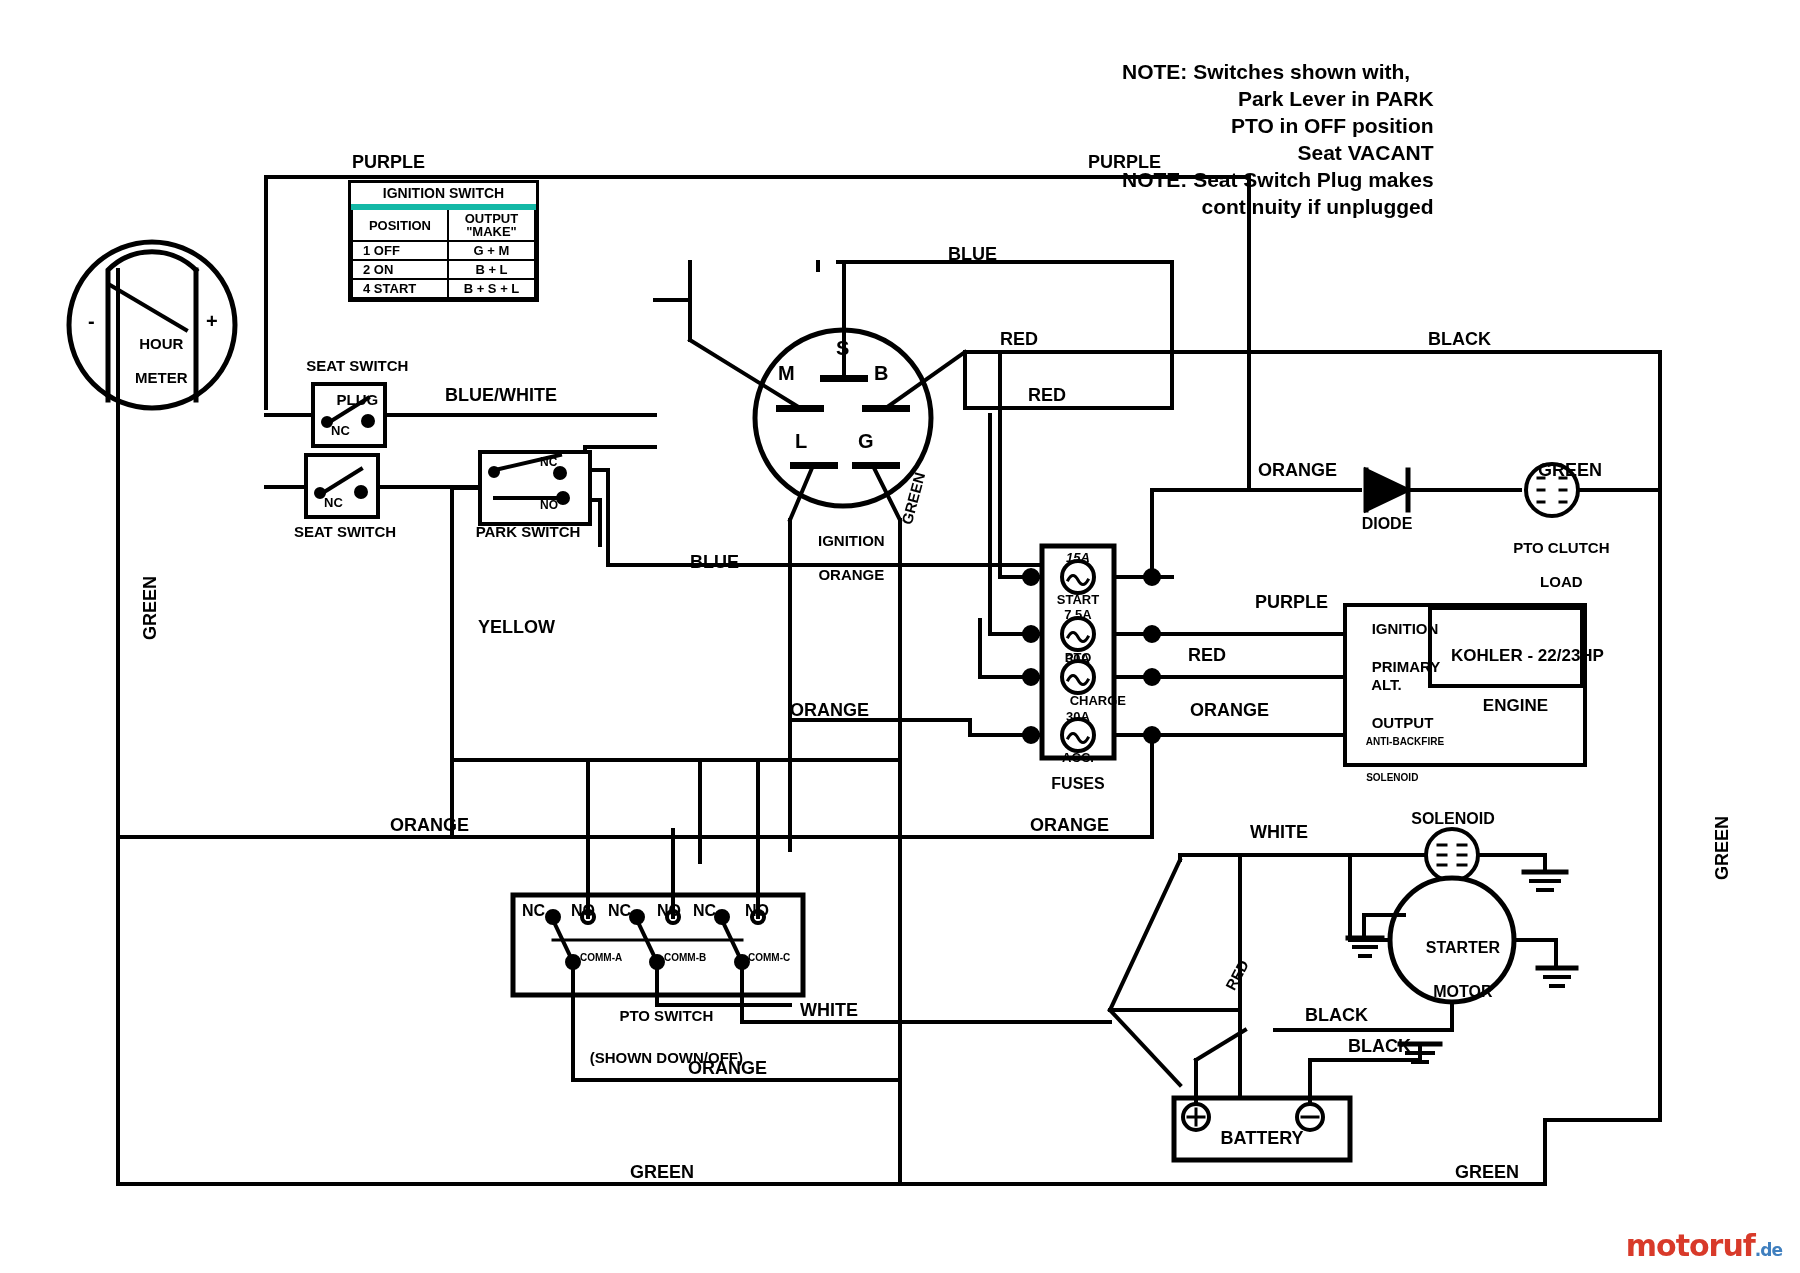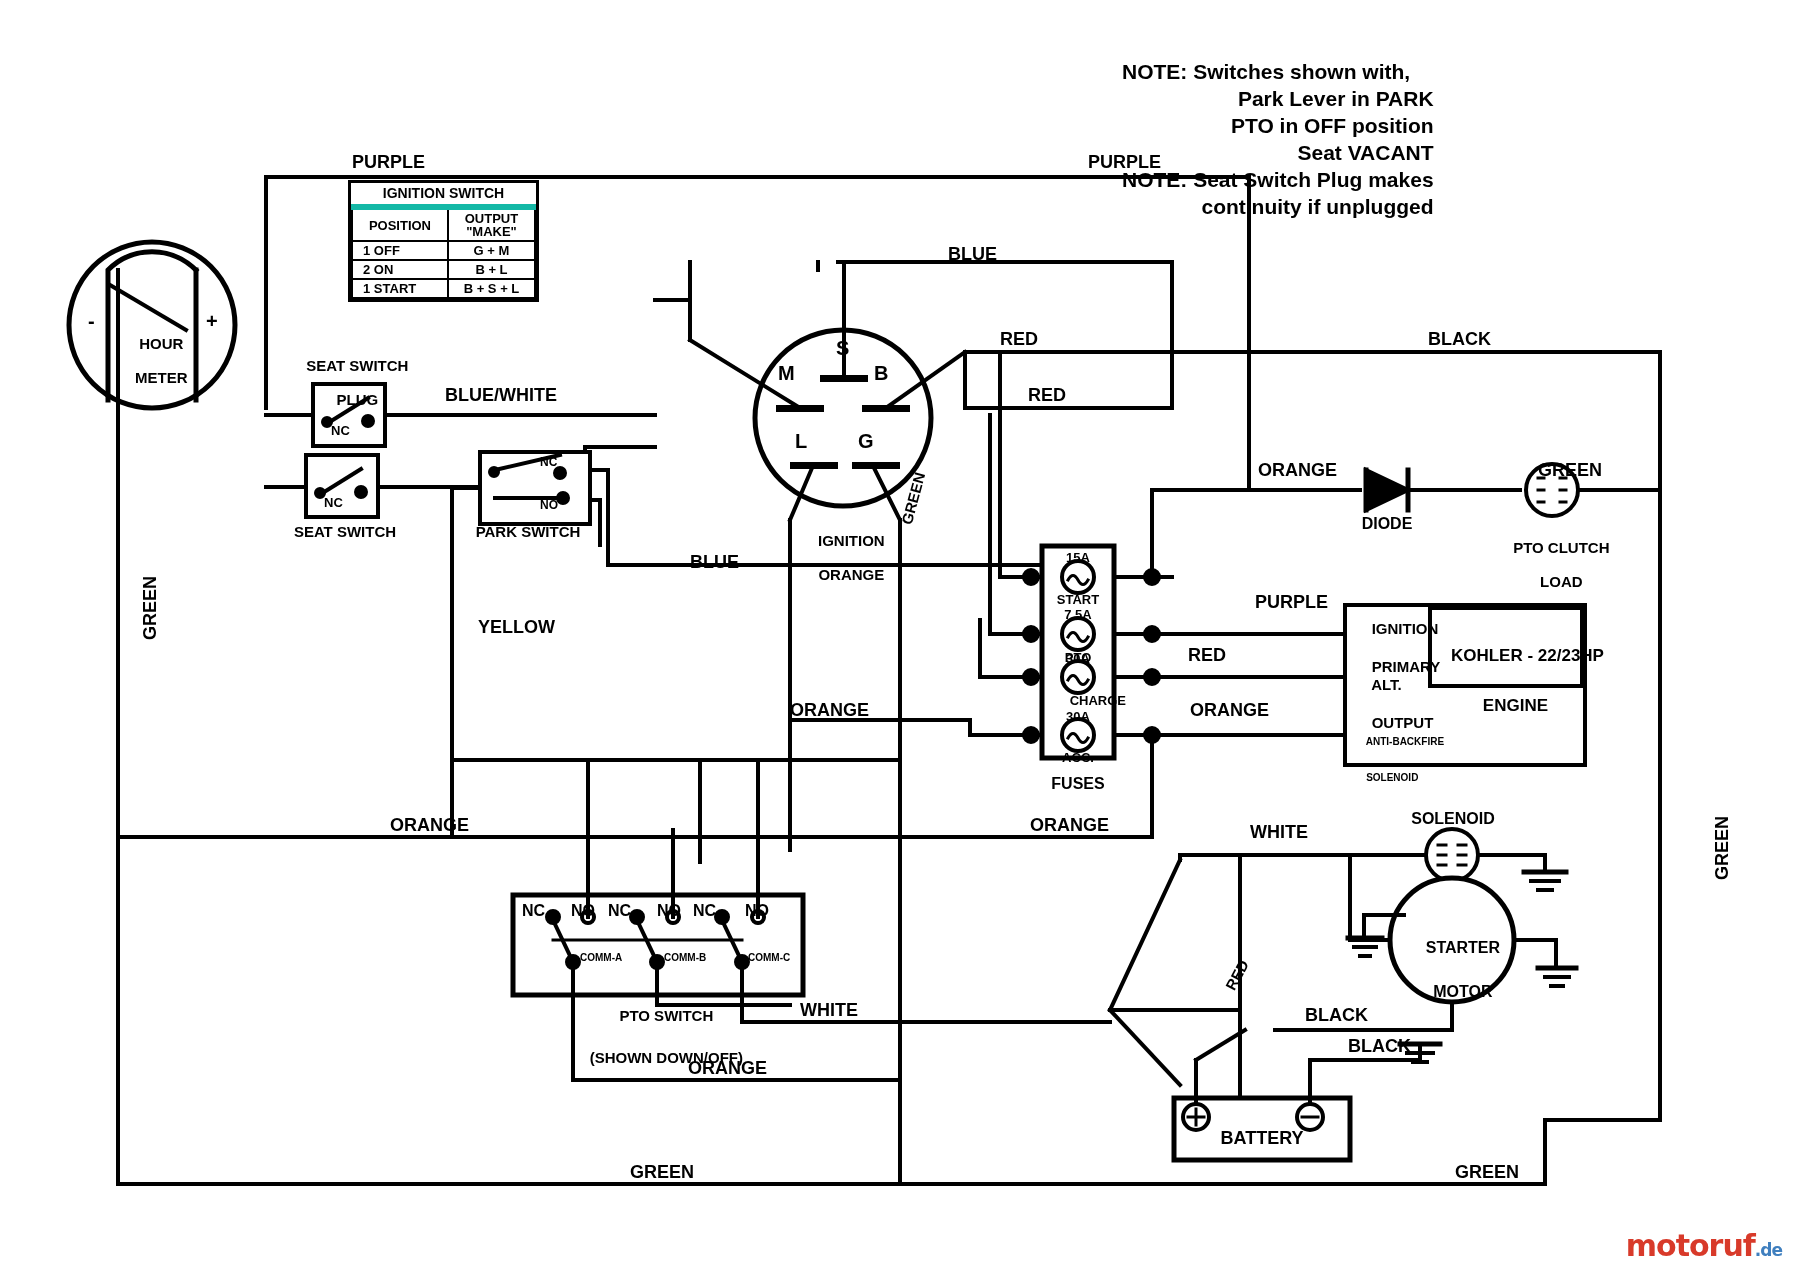--- a/index.html
+++ b/index.html
@@ -316,21 +316,21 @@
       </tr>
       <tr>
         <td class="pos">1  OFF</td>
         <td>G + M</td>
       </tr>
       <tr>
         <td class="pos">2  ON</td>
         <td>B + L</td>
       </tr>
       <tr>
-        <td class="pos">1  START</td>
+        <td class="pos">4  START</td>
         <td>B + S + L</td>
       </tr>
     </tbody>
       </table>
   </div>
 
   <div class="lbl t15 ctr" style="left:110px;top:318px;width:86px;">
     <span>HOUR</span><br>
     <span>METER</span>
   </div>
@@ -353,21 +353,21 @@
   <div class="lbl t20" style="left:836px;top:337px;">S</div>
   <div class="lbl t20" style="left:778px;top:362px;">M</div>
   <div class="lbl t20" style="left:874px;top:362px;">B</div>
   <div class="lbl t20" style="left:795px;top:430px;">L</div>
   <div class="lbl t20" style="left:858px;top:430px;">G</div>
   <div class="lbl t15 ctr" style="left:763px;top:515px;width:160px;">
     <span>IGNITION</span><br>
     <span>ORANGE</span>
   </div>
 
-  <div class="lbl t13 ctr" style="left:1046px;top:550px;width:64px;">15A</div>
+  <div class="lbl t13 ctr" style="left:1046px;top:550px;width:64px;font-style:italic;">15A</div>
   <div class="lbl t13 ctr" style="left:1038px;top:592px;width:80px;">START</div>
   <div class="lbl t13 ctr" style="left:1042px;top:607px;width:72px;">7.5A</div>
   <div class="lbl t13 ctr" style="left:1042px;top:650px;width:72px;">PTO</div>
   <div class="lbl t13 ctr" style="left:1042px;top:650px;width:72px;opacity:0;"></div>
   <div class="lbl t13 ctr" style="left:1046px;top:651px;width:64px;">30A</div>
   <div class="lbl t13 ctr" style="left:1030px;top:693px;width:96px;text-align:right;">CHARGE</div>
   <div class="lbl t13 ctr" style="left:1046px;top:709px;width:64px;">30A</div>
   <div class="lbl t13 ctr" style="left:1040px;top:750px;width:76px;">ACC.</div>
   <div class="lbl t16 ctr" style="left:1030px;top:775px;width:96px;">FUSES</div>
 

